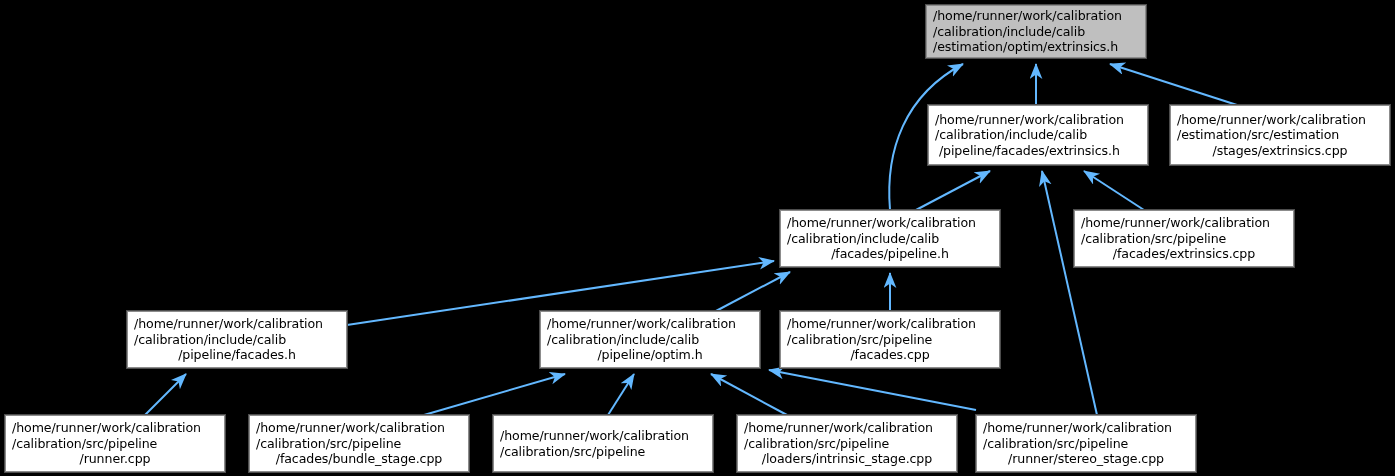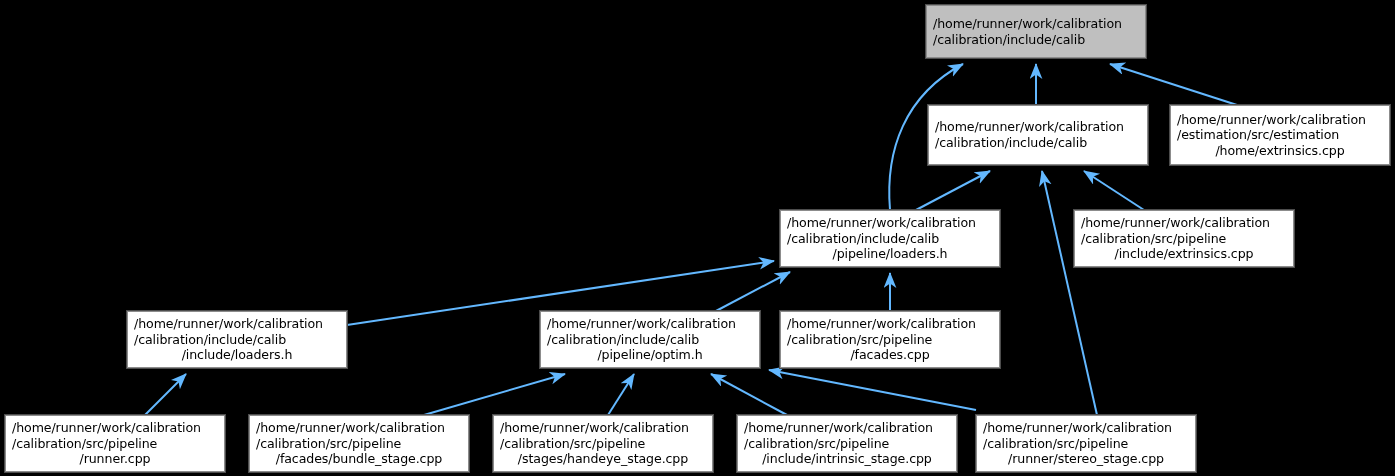--- a/index.html
+++ b/index.html
@@ -72,27 +72,27 @@
         <path d="M 347,325 L 774,261" fill="none" stroke="#63b8ff" stroke-width="2" marker-end="url(#arrowhead)"></path>
         <path d="M 716,311 L 790,272" fill="none" stroke="#63b8ff" stroke-width="2" marker-end="url(#arrowhead)"></path>
         <path d="M 145,415 L 186,374" fill="none" stroke="#63b8ff" stroke-width="2" marker-end="url(#arrowhead)"></path>
         <path d="M 424,415 L 565,374" fill="none" stroke="#63b8ff" stroke-width="2" marker-end="url(#arrowhead)"></path>
         <path d="M 608,415 L 634,374" fill="none" stroke="#63b8ff" stroke-width="2" marker-end="url(#arrowhead)"></path>
         <path d="M 787,415 L 711,374" fill="none" stroke="#63b8ff" stroke-width="2" marker-end="url(#arrowhead)"></path>
         <path d="M 976,410 L 769,370" fill="none" stroke="#63b8ff" stroke-width="2" marker-end="url(#arrowhead)"></path>
       </g>
   </svg>
   <div id="nodes">
-      <div class="node highlight lead3-left" style="left: 926px; top: 5px; width: 220px; height: 53px;"><span class="line l1">/home/runner/work/calibration</span><span class="line l2">/calibration/include/calib</span></div>
-      <div class="node lead3-left" style="left: 928px; top: 105px; width: 220px; height: 60px;"><span class="line l1">/home/runner/work/calibration</span><span class="line l2">/calibration/include/calib</span></div>
-      <div class="node" style="left: 1170px; top: 105px; width: 220px; height: 60px;"><span class="line l1">/home/runner/work/calibration</span><span class="line l2">/estimation/src/estimation</span><span class="line l3">/home/extrinsics.cpp</span></div>
-      <div class="node" style="left: 780px; top: 210px; width: 220px; height: 57px;"><span class="line l1">/home/runner/work/calibration</span><span class="line l2">/calibration/include/calib</span><span class="line l3">/pipeline/loaders.h</span></div>
-      <div class="node" style="left: 1074px; top: 210px; width: 220px; height: 57px;"><span class="line l1">/home/runner/work/calibration</span><span class="line l2">/calibration/src/pipeline</span><span class="line l3">/include/extrinsics.cpp</span></div>
-      <div class="node" style="left: 127px; top: 311px; width: 220px; height: 57px;"><span class="line l1">/home/runner/work/calibration</span><span class="line l2">/calibration/include/calib</span><span class="line l3">/include/loaders.h</span></div>
+      <div class="node highlight lead3-left" style="left: 926px; top: 5px; width: 220px; height: 53px;"><span class="line l1">/home/runner/work/calibration</span><span class="line l2">/calibration/include/calib</span><span class="line l3">/estimation/optim/extrinsics.h</span></div>
+      <div class="node lead3-left" style="left: 928px; top: 105px; width: 220px; height: 60px;"><span class="line l1">/home/runner/work/calibration</span><span class="line l2">/calibration/include/calib</span><span class="line l3"> /pipeline/facades/extrinsics.h</span></div>
+      <div class="node" style="left: 1170px; top: 105px; width: 220px; height: 60px;"><span class="line l1">/home/runner/work/calibration</span><span class="line l2">/estimation/src/estimation</span><span class="line l3">/stages/extrinsics.cpp</span></div>
+      <div class="node" style="left: 780px; top: 210px; width: 220px; height: 57px;"><span class="line l1">/home/runner/work/calibration</span><span class="line l2">/calibration/include/calib</span><span class="line l3">/facades/pipeline.h</span></div>
+      <div class="node" style="left: 1074px; top: 210px; width: 220px; height: 57px;"><span class="line l1">/home/runner/work/calibration</span><span class="line l2">/calibration/src/pipeline</span><span class="line l3">/facades/extrinsics.cpp</span></div>
+      <div class="node" style="left: 127px; top: 311px; width: 220px; height: 57px;"><span class="line l1">/home/runner/work/calibration</span><span class="line l2">/calibration/include/calib</span><span class="line l3">/pipeline/facades.h</span></div>
       <div class="node" style="left: 540px; top: 311px; width: 220px; height: 57px;"><span class="line l1">/home/runner/work/calibration</span><span class="line l2">/calibration/include/calib</span><span class="line l3">/pipeline/optim.h</span></div>
       <div class="node" style="left: 780px; top: 311px; width: 220px; height: 57px;"><span class="line l1">/home/runner/work/calibration</span><span class="line l2">/calibration/src/pipeline</span><span class="line l3">/facades.cpp</span></div>
       <div class="node" style="left: 5px; top: 415px; width: 220px; height: 57px;"><span class="line l1">/home/runner/work/calibration</span><span class="line l2">/calibration/src/pipeline</span><span class="line l3">/runner.cpp</span></div>
       <div class="node" style="left: 249px; top: 415px; width: 220px; height: 57px;"><span class="line l1">/home/runner/work/calibration</span><span class="line l2">/calibration/src/pipeline</span><span class="line l3">/facades/bundle_stage.cpp</span></div>
-      <div class="node" style="left: 493px; top: 415px; width: 220px; height: 57px;"><span class="line l1">/home/runner/work/calibration</span><span class="line l2">/calibration/src/pipeline</span><span class="line l3">/stages/handeye_stage.cpp</span></div>
-      <div class="node" style="left: 737px; top: 415px; width: 220px; height: 57px;"><span class="line l1">/home/runner/work/calibration</span><span class="line l2">/calibration/src/pipeline</span><span class="line l3">/include/intrinsic_stage.cpp</span></div>
+      <div class="node" style="left: 493px; top: 415px; width: 220px; height: 57px;"><span class="line l1">/home/runner/work/calibration</span><span class="line l2">/calibration/src/pipeline</span></div>
+      <div class="node" style="left: 737px; top: 415px; width: 220px; height: 57px;"><span class="line l1">/home/runner/work/calibration</span><span class="line l2">/calibration/src/pipeline</span><span class="line l3">/loaders/intrinsic_stage.cpp</span></div>
       <div class="node" style="left: 976px; top: 415px; width: 220px; height: 57px;"><span class="line l1">/home/runner/work/calibration</span><span class="line l2">/calibration/src/pipeline</span><span class="line l3">/runner/stereo_stage.cpp</span></div>
     </div>
 </div>
 
 </body></html>

